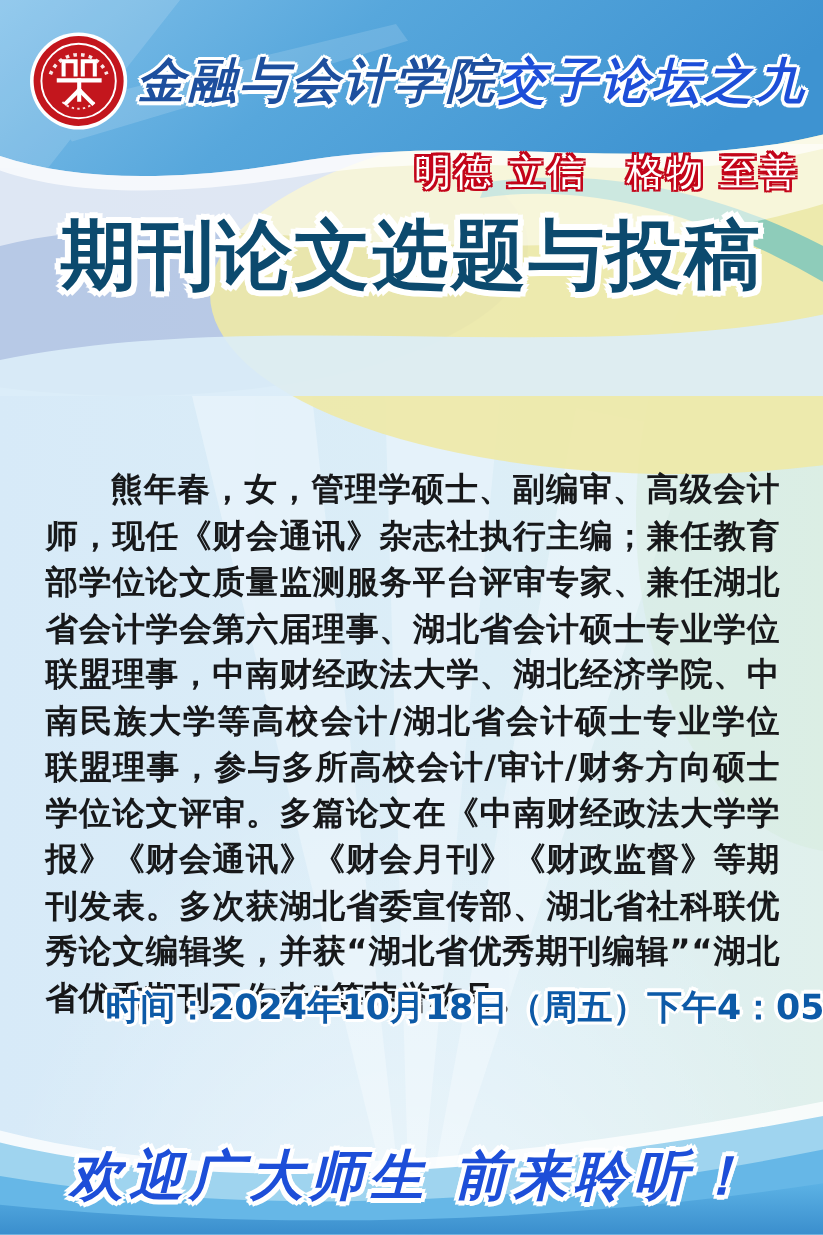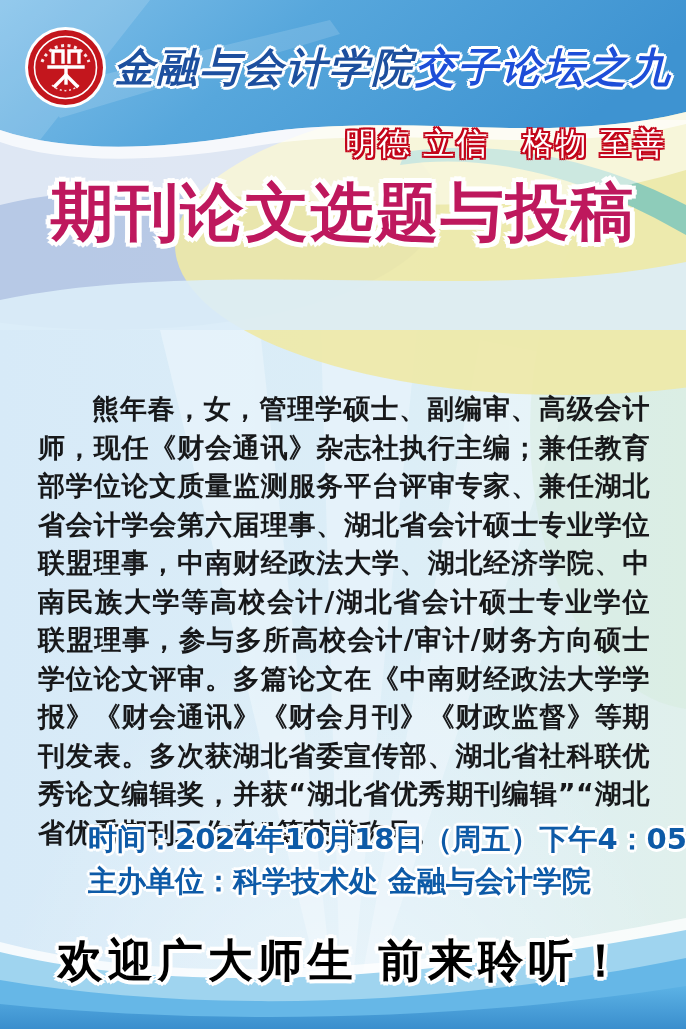--- a/index.html
+++ b/index.html
@@ -34,21 +34,21 @@
 
   .motto{
     position:absolute;right:20px;top:90px;
     font-size:31px;font-weight:400;color:#ffffff;letter-spacing:2px;
     white-space:nowrap;
     margin-top:33px;
   }
 
   .main-title{
     position:absolute;left:0;top:170px;width:100%;text-align:center;
-    font-size:63px;font-weight:900;color:#be185d;letter-spacing:2px;
+    font-size:63px;font-weight:900;color:#0c4a6e;letter-spacing:2px;
     white-space:nowrap;
   }
 
   .speaker{
     position:absolute;left:0;top:288px;width:100%;text-align:center;
     font-size:50px;font-weight:900;color:#0d5aa7;letter-spacing:3px;
     white-space:nowrap;
   }
 
   .bio{
@@ -57,22 +57,22 @@
     text-align:justify;text-indent:2em;letter-spacing:0.5px;
   }
 
   .details{
     position:absolute;left:88px;top:818px;
     font-size:29px;font-weight:800;color:#0d5aa7;line-height:42px;
     white-space:nowrap;
   }
 
   .welcome{
-    position:absolute;left:0;top:931px;width:100%;text-align:center;
-    font-size:45px;font-weight:900;color:#000000;
+    position:absolute;left:0;top:950px;width:100%;text-align:center;
+    font-size:45px;font-weight:900;font-style:italic;color:#1d4ed8;
     letter-spacing:5px;white-space:nowrap;
   }
 </style>
 </head>
 <body>
 
 <div class="poster">
 
   <svg class="bg-svg" width="686" height="1029" viewBox="0 0 686 1029" xmlns="http://www.w3.org/2000/svg">
     <defs>
@@ -152,19 +152,18 @@
 
     <div class="motto or2">明德 立信　格物 至善</div>
 
     <div class="main-title ow5">期刊论文选题与投稿</div>
 
 
     <div class="bio">熊年春，女，管理学硕士、副编审、高级会计师，现任《财会通讯》杂志社执行主编；兼任教育部学位论文质量监测服务平台评审专家、兼任湖北省会计学会第六届理事、湖北省会计硕士专业学位联盟理事，中南财经政法大学、湖北经济学院、中南民族大学等高校会计/湖北省会计硕士专业学位联盟理事，参与多所高校会计/审计/财务方向硕士学位论文评审。多篇论文在《中南财经政法大学学报》《财会通讯》《财会月刊》《财政监督》等期刊发表。多次获湖北省委宣传部、湖北省社科联优秀论文编辑奖，并获“湖北省优秀期刊编辑”“湖北省优秀期刊工作者”等荣誉称号。</div>
 
     <div class="details">
       <div class="ow3">时间：2024年10月18日（周五）下午4：05</div>
-      <div class="ow3">主办单位：科学技术处 金融与会计学院</div>
     </div>
 
     <div class="welcome ow4">欢迎广大师生 前来聆听！</div>
 
   </div>
 </div>
 
 </body></html>

